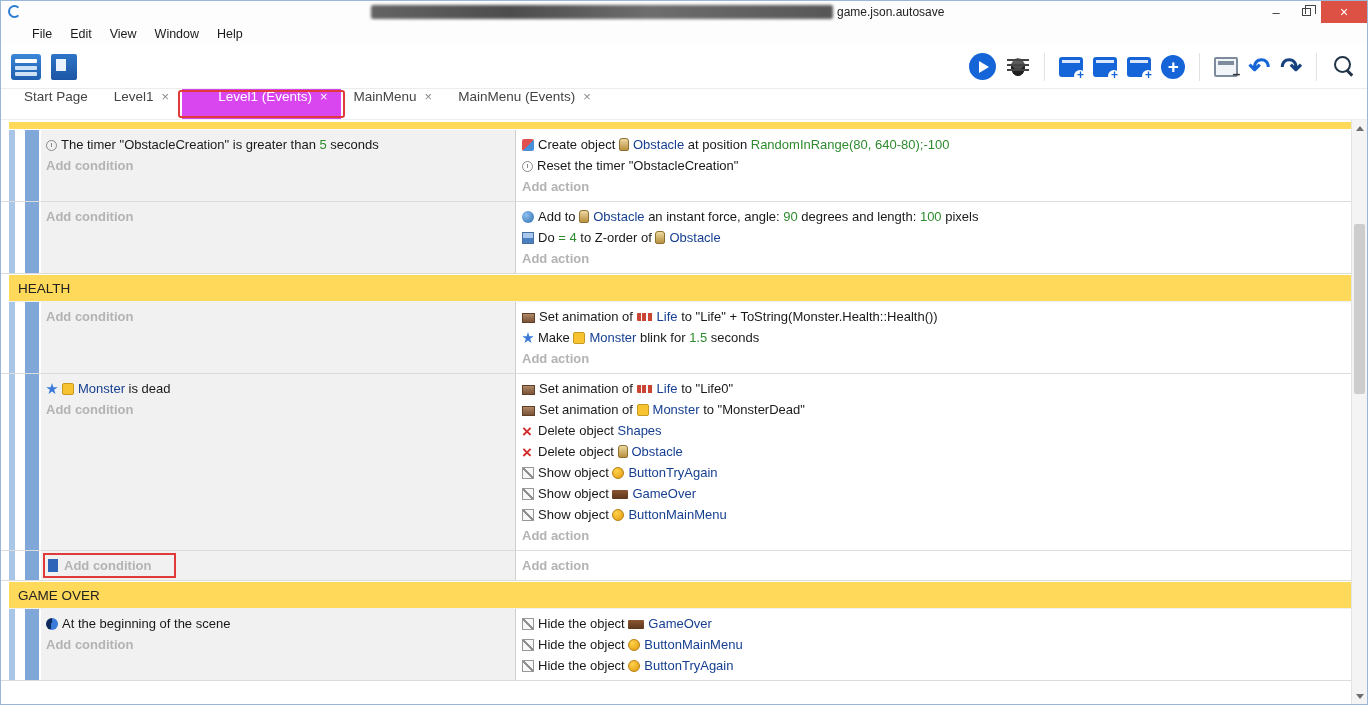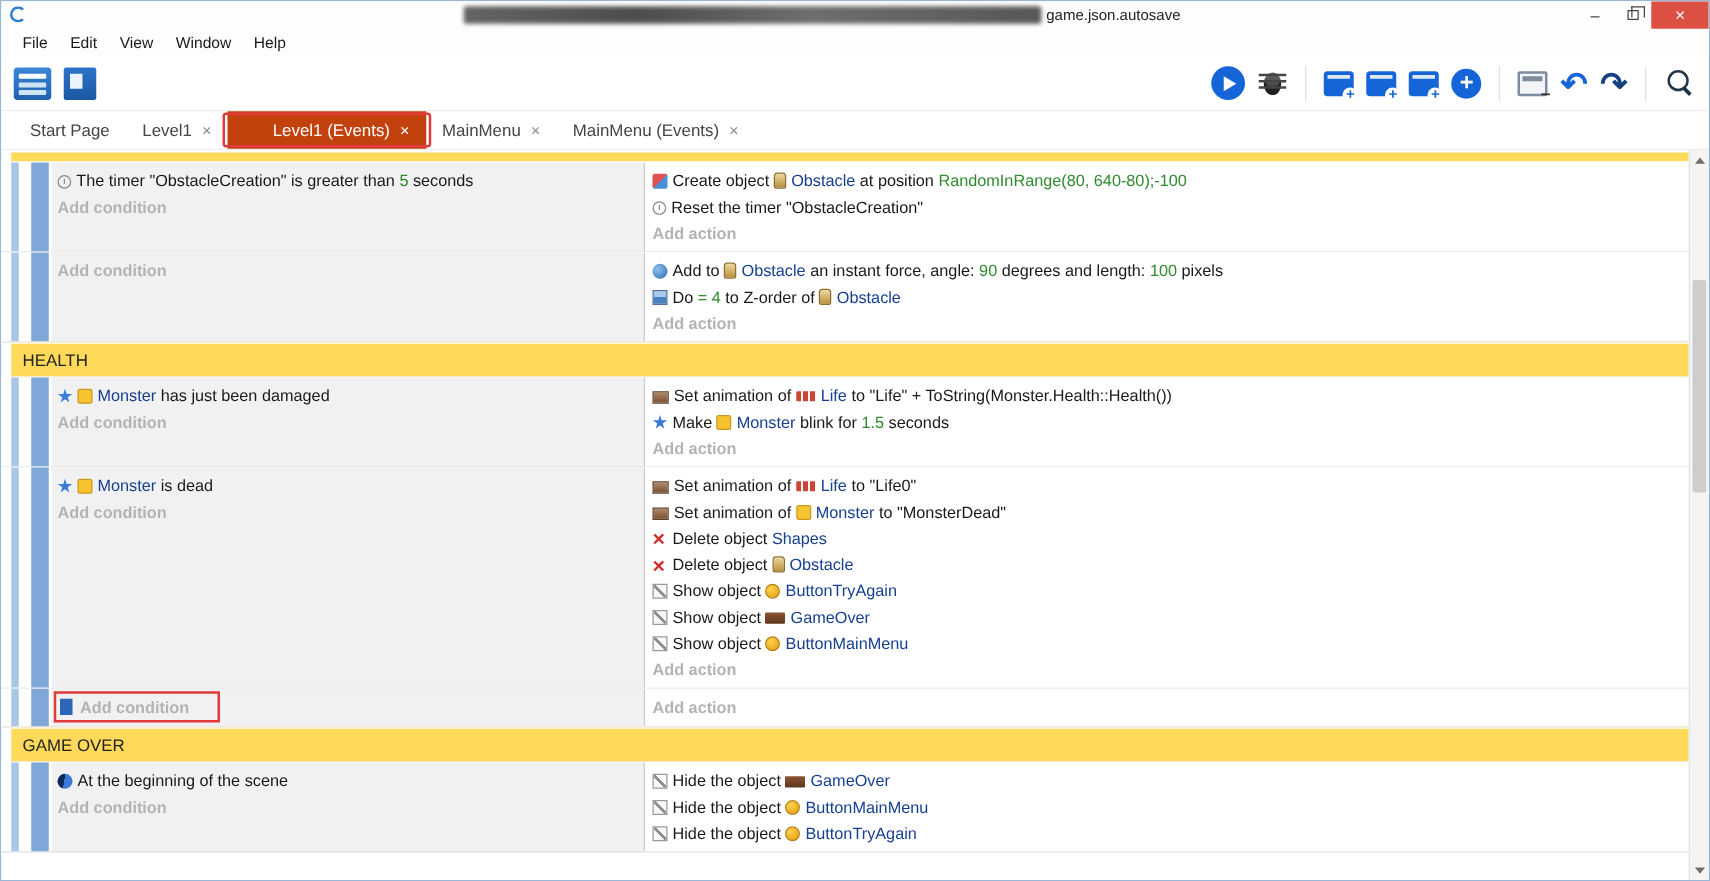--- a/index.html
+++ b/index.html
@@ -17,21 +17,21 @@
   .title-text { position:absolute; left:836px; top:4px; font-size:12px; color:#222; white-space:nowrap; }
   .win-btns { position:absolute; right:0; top:0; display:flex; height:22px; }
   .win-btn { width:30px; height:22px; display:flex; align-items:center; justify-content:center;
              font-size:13px; color:#333; }
   .win-btn.close { width:46px; background:#dd5144; color:#fff; font-size:14px; }
   .restore-glyph { width:9px; height:8px; border:1px solid #444; position:relative; background:#fff; }
   .restore-glyph::before { content:""; position:absolute; left:2px; top:-4px; width:9px; height:8px;
                            border:1px solid #444; border-bottom:none; }
 
   
-  .menubar { height:22px; display:flex; align-items:center; padding-left:8px; background:#fdfdfd;
+  .menubar { height:22px; display:flex; align-items:center; padding-left:22px; background:#fdfdfd;
              flex:0 0 auto; }
   .menu-item { font-size:12.5px; color:#1a1a1a; padding:0 9px; line-height:22px; }
 
   
   .toolbar { height:44px; display:flex; align-items:center; justify-content:space-between;
              padding:0 10px; background:#fff; border-bottom:1px solid #ececec; flex:0 0 auto; }
   .tb-left, .tb-right { display:flex; align-items:center; gap:10px; }
   .tbi { display:inline-flex; align-items:center; justify-content:center; position:relative; }
   .tb-sep { width:1px; height:28px; background:#e2e2e2; margin:0 4px; }
 
@@ -63,24 +63,24 @@
   .ic-undo::before { content:"↶"; color:#1565d8; font-size:26px; font-weight:bold; line-height:24px; }
   .ic-redo::before { content:"↷"; color:#15427e; font-size:26px; font-weight:bold; line-height:24px; }
   .ic-search { width:26px; height:26px; }
   .ic-search::before { content:""; width:13px; height:13px; border:2.5px solid #22344a; border-radius:50%;
                        position:absolute; left:3px; top:2px; }
   .ic-search::after { content:""; width:2.5px; height:8px; background:#22344a; position:absolute;
                       left:17px; top:15px; transform:rotate(-45deg); }
 
   
   .tabbar { height:30px; display:flex; align-items:stretch; padding-left:10px; background:#fff; flex:0 0 auto; }
-  .tab { display:flex; align-items:center; gap:8px; padding:0 13px; font-size:13.5px; color:#444;
+  .tab { display:flex; align-items:flex-start; gap:8px; padding:0 13px; font-size:13.5px; color:#444;
          position:relative; white-space:nowrap; }
   .tab .tab-close { color:#8a8a8a; font-size:13px; }
-  .tab.active { background:#c2410c; color:#fff;padding-left:36px; }
+  .tab.active { background:#d946ef; color:#fff;padding-left:36px; }
   .tab.active .tab-close { color:#fff; }
   .tab.active::after { content:""; position:absolute; left:-4px; right:-4px; top:1px; bottom:1px;
                        border:2px solid #e03a3a; border-radius:3px; pointer-events:none; }
 
   
   .events-wrap { flex:1; display:flex; overflow:hidden; border-top:1px solid #eee; }
   .events-col { flex:1; overflow:hidden; background:#fff; }
   .group-sliver { height:7px; margin:2px 0 1px 8px; background:#ffd95a; }
   .group-row { height:28px; margin-left:8px; background:#ffd95a; display:flex; align-items:center;
                padding-left:9px; font-size:13.5px; color:#222; border-top:1px solid #fff; border-bottom:1px solid #f0f0f0; }
@@ -243,21 +243,20 @@
       <div class="group-row">
         <span>HEALTH</span>
       </div>
 
       <div class="event-row">
         <div class="gutter">
           <div class="bar-outer"></div>
           <div class="bar-inner"></div>
         </div>
         <div class="cond">
-            <div class="evt-line"><span class="icon ic-star"></span><span class="icon ic-monster"></span><span class="s-obj">Monster</span><span class="s-p"> has just been damaged</span></div>
             <div class="evt-line placeholder"><span>Add condition</span></div>
           </div>
         <div class="act">
             <div class="evt-line"><span class="icon ic-anim"></span><span class="s-p">Set animation of </span><span class="icon ic-life"></span><span class="s-obj">Life</span><span class="s-p"> to </span><span class="s-str">"Life" + ToString(Monster.Health::Health())</span></div>
             <div class="evt-line"><span class="icon ic-star"></span><span class="s-p">Make </span><span class="icon ic-monster"></span><span class="s-obj">Monster</span><span class="s-p"> blink for </span><span class="s-num">1.5</span><span class="s-p"> seconds</span></div>
             <div class="evt-line placeholder"><span>Add action</span></div>
           </div>
       </div>
 
       <div class="event-row">

